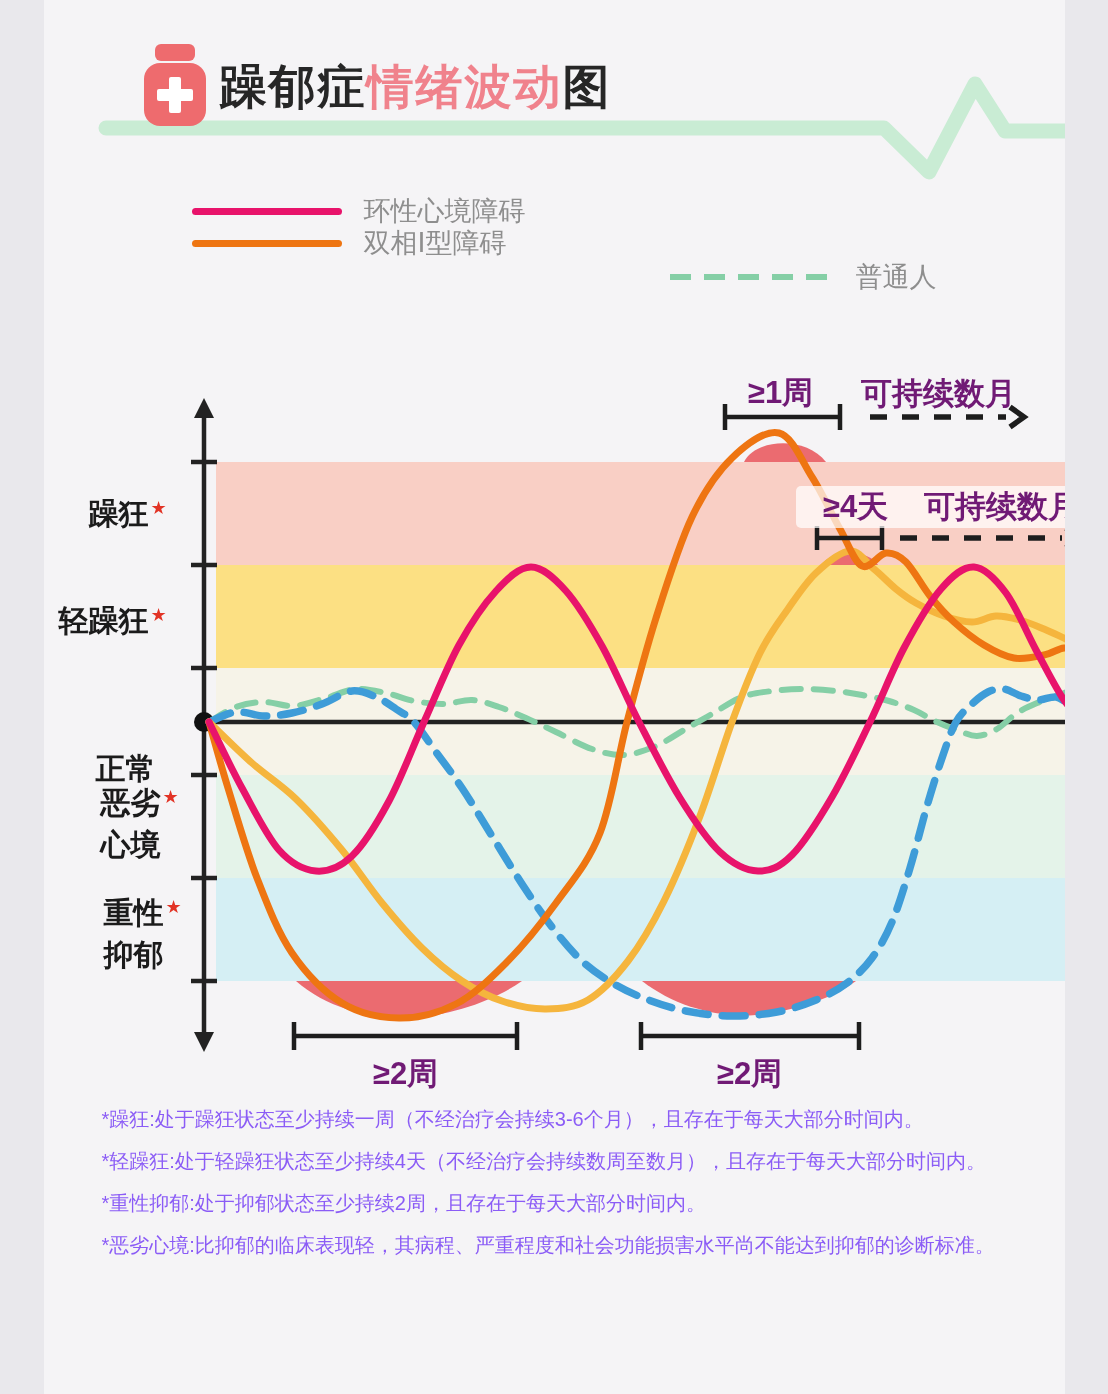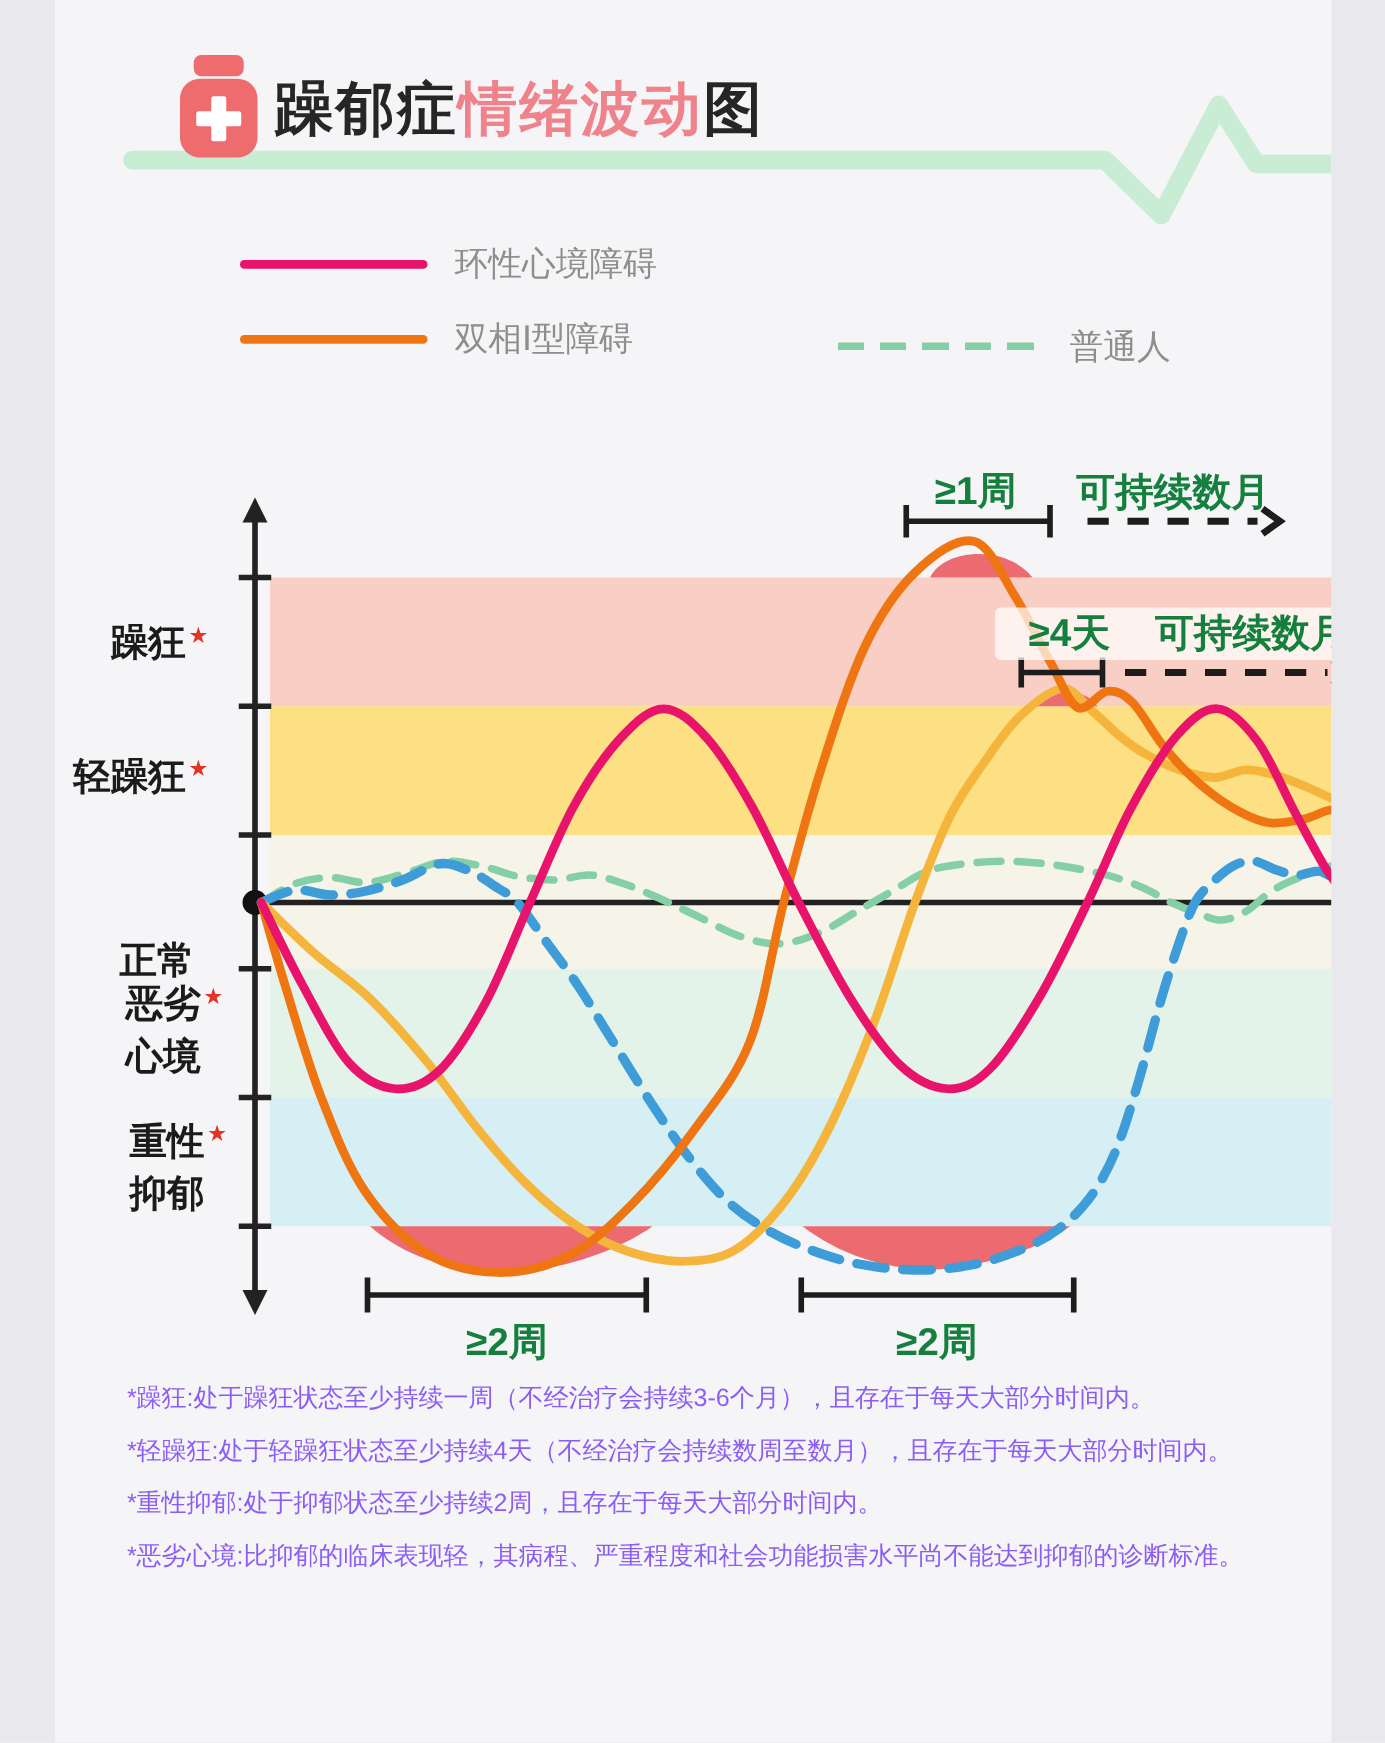--- a/index.html
+++ b/index.html
@@ -13,21 +13,21 @@
   
   .legend-row{position:absolute;display:flex;align-items:center;gap:22px;height:34px;}
   .legend-label{font-size:27px;color:#8e8e8e;white-space:nowrap;}
   .sw{height:7px;border-radius:4px;flex:0 0 auto;}
   .sw-solid{width:150px;}
   .sw-dash{width:164px;height:7px;border-radius:0;}
   
   .ylab{position:absolute;font-size:30px;font-weight:bold;color:#1b1b1b;line-height:42px;white-space:nowrap;}
   .star{color:#e23325;font-size:18px;vertical-align:10px;margin-left:2px;}
   
-  .ann{position:absolute;transform:translate(-50%,-50%);font-size:31px;font-weight:bold;color:#15803d;white-space:nowrap;}
+  .ann{position:absolute;transform:translate(-50%,-50%);font-size:31px;font-weight:bold;color:#701a75;white-space:nowrap;}
   .strip{position:absolute;left:752px;top:486px;width:296px;height:42px;background:rgba(255,255,255,0.72);border-radius:5px;}
   
   #footnotes{position:absolute;left:58px;top:1098px;width:1002px;}
   #footnotes p{margin:0;font-size:20px;line-height:42px;color:#8b5cf6;padding-left:28px;text-indent:-28px;}
 </style>
 </head>
 <body>
 
 <div id="page">
 
@@ -74,21 +74,21 @@
     <rect x="1" y="21" width="62" height="63" rx="16" fill="#ee6b6e"></rect>
     <rect x="14" y="47" width="36" height="12" rx="2" fill="#ffffff"></rect>
     <rect x="26" y="35" width="12" height="36" rx="2" fill="#ffffff"></rect>
   </svg>
   <div class="title"><span>躁郁症</span><span class="accent">情绪波动</span><span>图</span></div>
 
   <div class="legend-row" style="left:148px;top:194px;">
     <div class="sw sw-solid" style="background:#e8136b;"></div>
     <div class="legend-label">环性心境障碍</div>
   </div>
-  <div class="legend-row" style="left:148px;top:254px;">
+  <div class="legend-row" style="left:148px;top:226px;">
     <div class="sw sw-solid" style="background:#ee7512;"></div>
     <div class="legend-label">双相Ⅰ型障碍</div>
   </div>
 
   <div class="legend-row" style="left:626px;top:212px;margin-top:48px;">
     <div class="sw sw-dash" style="background:repeating-linear-gradient(90deg,#85cfa6 0 21px,transparent 21px 34px);height:6px;"></div>
     <div class="legend-label">普通人</div>
   </div>
 
   <div class="ylab" style="left:45px;top:487px;"><span>躁狂</span><span class="star">★</span></div>

